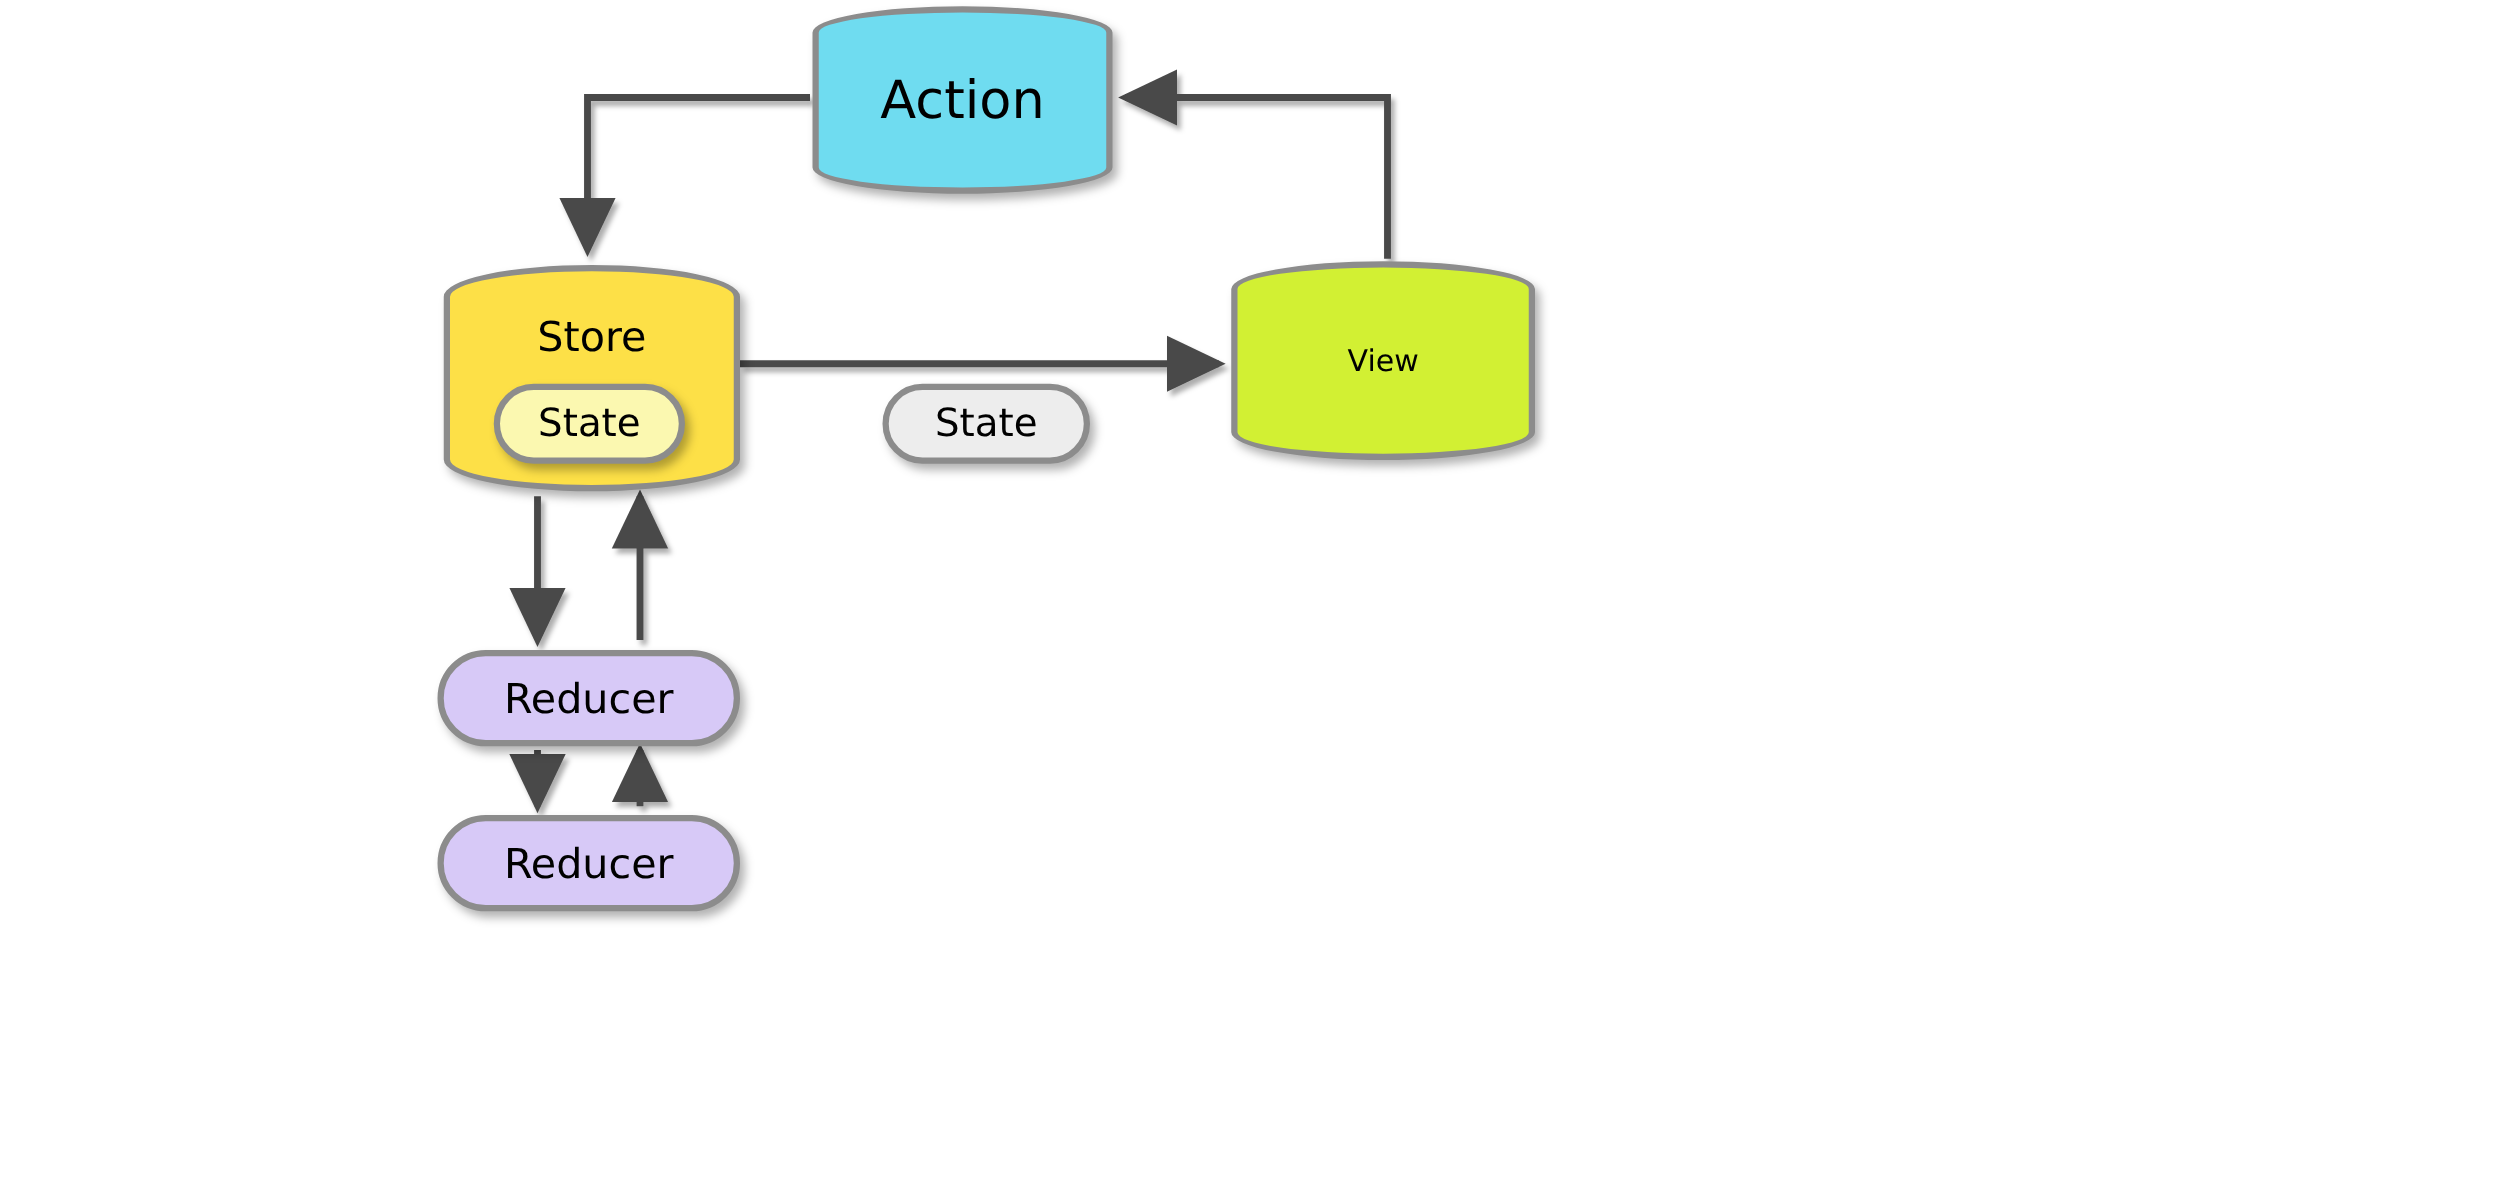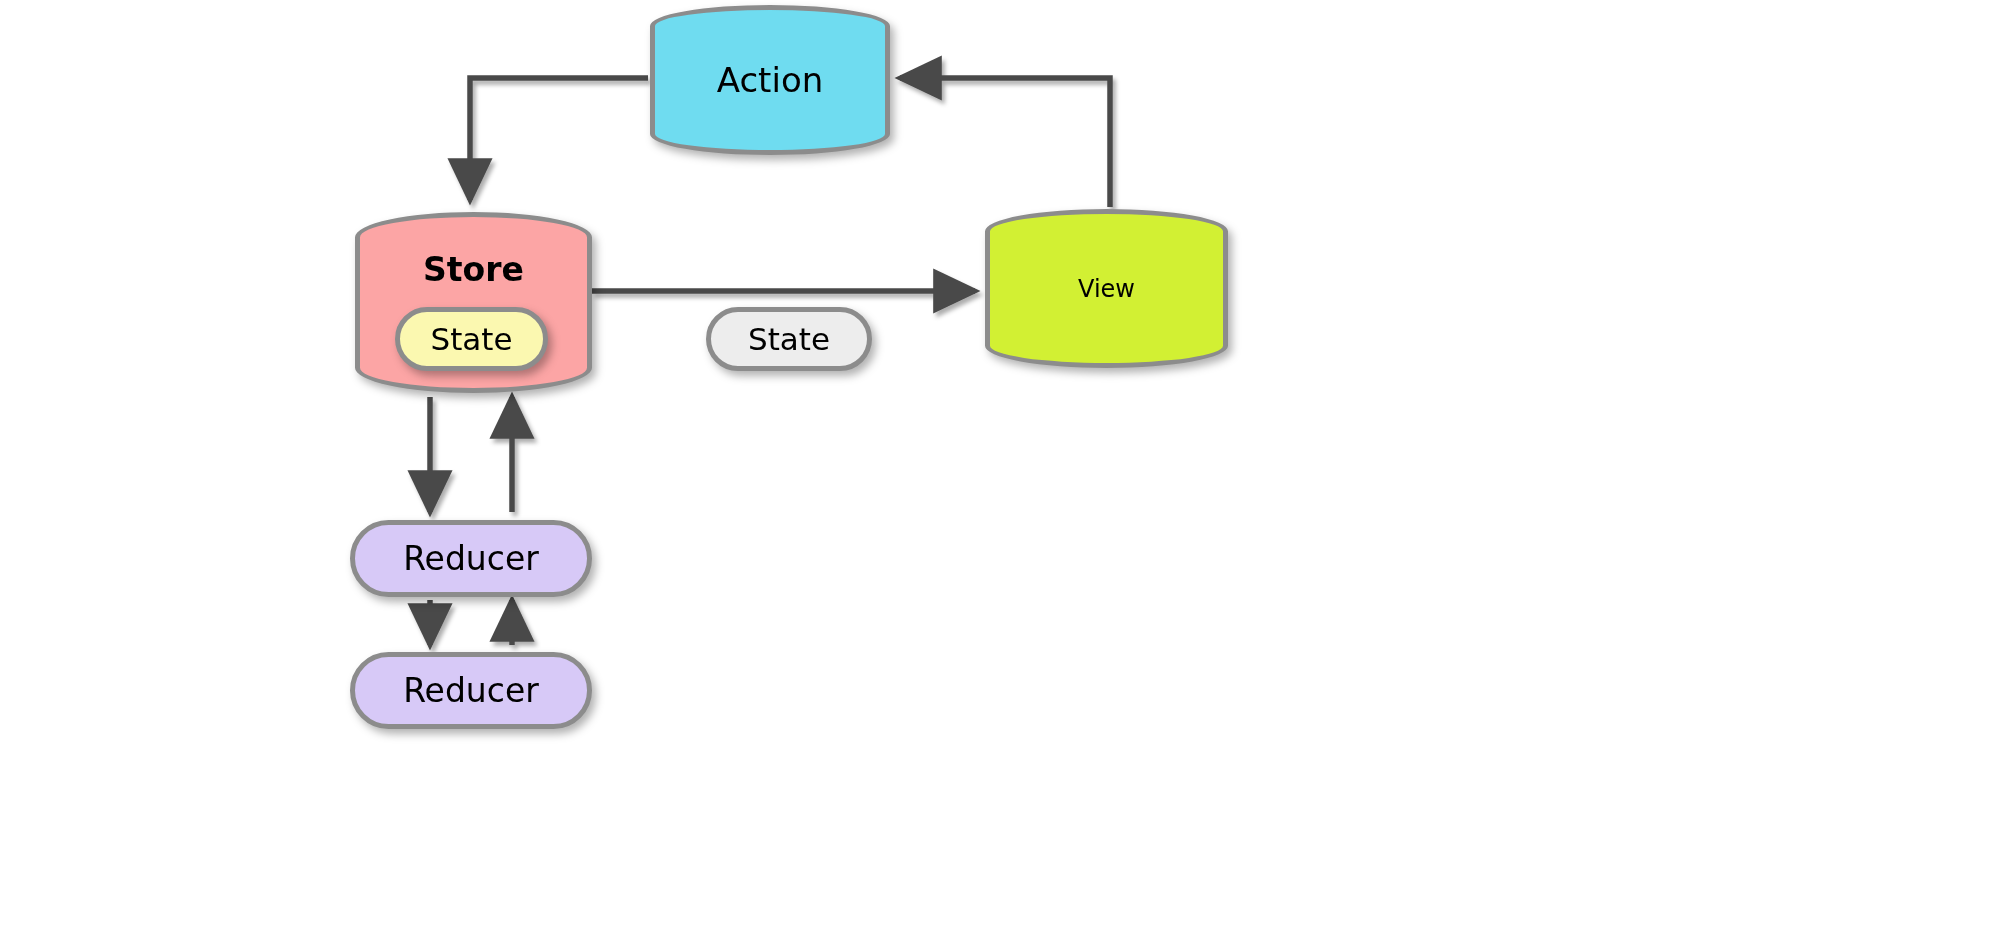--- a/index.html
+++ b/index.html
@@ -46,29 +46,28 @@
   .barrel {
     border-radius: 50% / 14%;
   }
 
   
   #node-action {
     left: 650px;  top: 5px;
     width: 240px; height: 150px;
     background: #6FDCF0;
   }
-  #node-action .node-label { font-size: 34px; }
+  #node-action .node-label { font-size: 42px; }
 
   #node-store {
     left: 355px;  top: 212px;
     width: 237px; height: 181px;
-    background: #fca5a5;
+    background: #fde047;
     align-items: flex-start;
     padding-top: 36px;
-    font-weight: bold;
   }
   #node-store > .node-label { font-size: 33px; }
 
   #node-store-state {
     left: 395px;  top: 307px;
     width: 153px; height: 64px;
     background: #FBF8B0;
     border-width: 5px;
     border-radius: 32px;
   }

